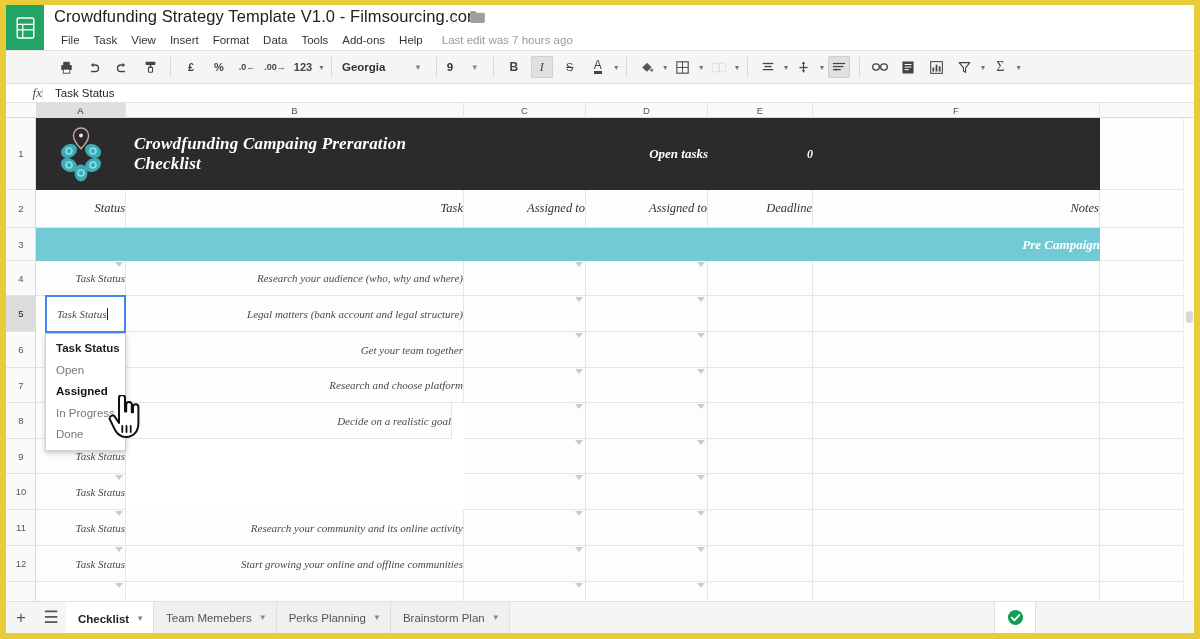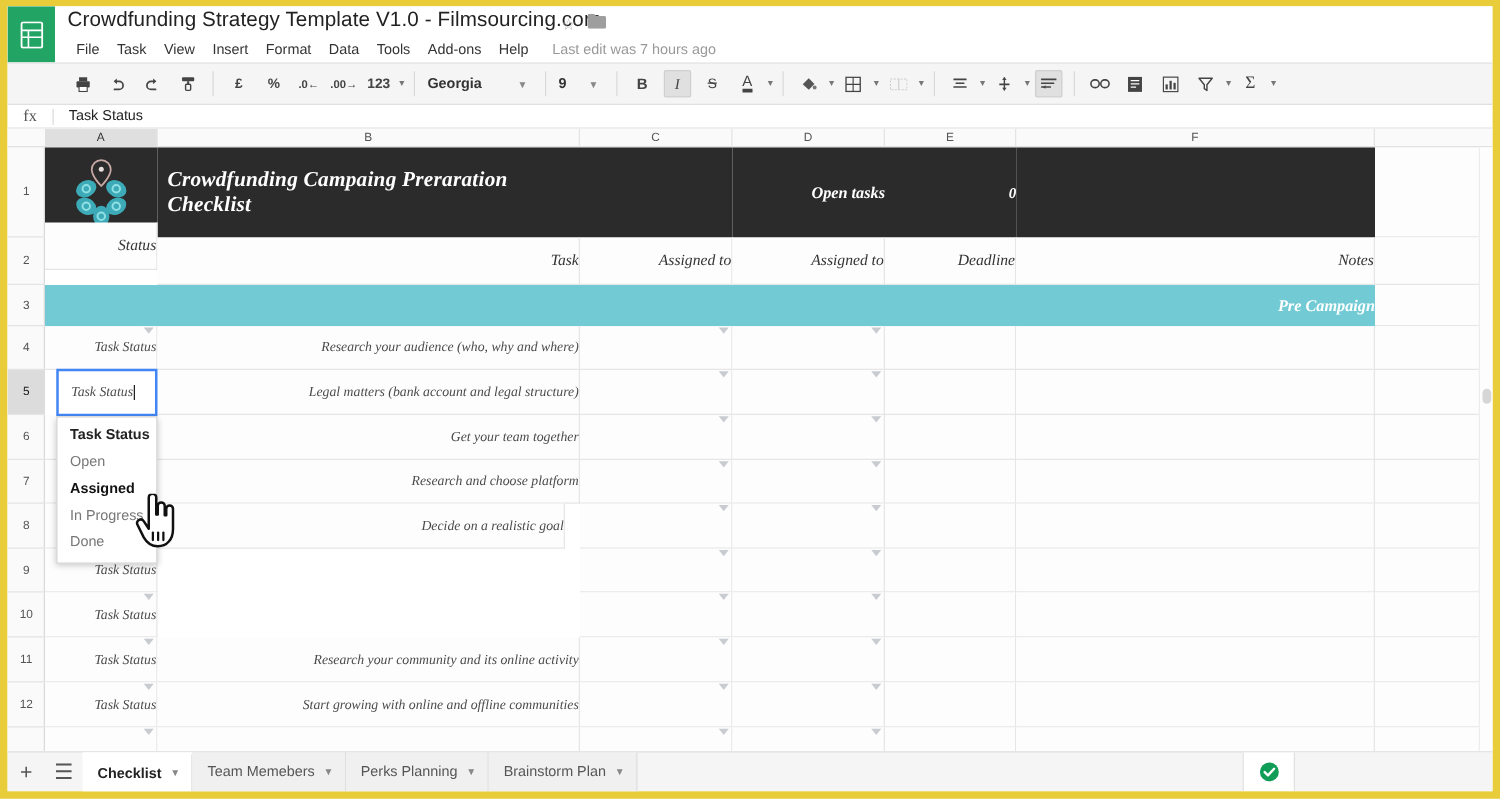--- a/index.html
+++ b/index.html
@@ -89,23 +89,23 @@
   }
   .dd-arrow { font-size: 8px; color: #888; margin: 0 8px 0 2px; }
 
   
   .formulabar {
     position: absolute; left: 0; top: 79px; width: 100%; height: 19px;
     background: #fff; border-bottom: 1px solid #e0e0e0;
     display: flex; align-items: center;
   }
   .fx {
-    width: 36px; text-align: center;
+    width: 36px; text-align: right;
     font-family: "Liberation Serif", serif;
-    font-size: 13px; color: #555;
+    font-style: italic; font-size: 13px; color: #555;
   }
   .fbar-sep { width: 1px; height: 13px; background: #dcdcdc; }
   .fbar-val { font-size: 11.5px; color: #222; padding-left: 12px; }
 
   
   .gridwrap {
     position: absolute; left: 0; top: 98px; right: 0; bottom: 32px;
     background: #fff; overflow: hidden;
   }
   .colhdr {
@@ -528,21 +528,21 @@
       <div class="cell dark" style="left:428px;top:0;width:122px;height:72px"></div>
       <div class="cell dark center" style="left:550px;top:0;width:122px;height:72px">
         <span class="opentasks">Open tasks</span>
       </div>
       <div class="cell dark center" style="left:672px;top:0;width:105px;height:72px">
         <span class="zerocount">0</span>
       </div>
       <div class="cell dark" style="left:777px;top:0;width:287px;height:72px"></div>
       <div class="cell blank" style="left:1064px;top:0;width:125px;height:72px;border-right:none"></div>
 
-      <div class="cell hdr center" style="left:0;top:60px;width:90px;height:38px">Status</div>
+      <div class="cell hdr center" style="left:0;top:72px;width:90px;height:38px">Status</div>
       <div class="cell hdr center" style="left:90px;top:72px;width:338px;height:38px">Task</div>
       <div class="cell hdr center" style="left:428px;top:72px;width:122px;height:38px">Assigned to</div>
       <div class="cell hdr center" style="left:550px;top:72px;width:122px;height:38px">Assigned to</div>
       <div class="cell hdr center" style="left:672px;top:72px;width:105px;height:38px">Deadline</div>
       <div class="cell hdr center" style="left:777px;top:72px;width:287px;height:38px">Notes</div>
       <div class="cell blank" style="left:1064px;top:72px;width:125px;height:38px;border-right:none"></div>
 
       <div class="cell teal center" style="left:0;top:110px;width:1064px;height:33px;border-bottom:none">
         <span>Pre Campaign</span>
       </div>
@@ -659,21 +659,21 @@
             <span class="dv-tri"></span>
           </div>
       <div class="cell" style="left:672px;top:392px;width:105px;height:36px"></div>
       <div class="cell" style="left:777px;top:392px;width:287px;height:36px"></div>
       <div class="cell blank" style="left:1064px;top:392px;width:125px;height:36px;border-right:none"></div>
 
       <div class="cell center" style="left:0;top:428px;width:90px;height:36px">
         <span>Task Status</span>
         <span class="dv-tri"></span>
       </div>
-      <div class="cell center" style="left:90px;top:428px;width:338px;height:36px">Start growing with online and offline communities</div>
+      <div class="cell center" style="left:90px;top:428px;width:338px;height:36px">Start growing your online and offline communities</div>
       <div class="cell" style="left:428px;top:428px;width:122px;height:36px">
             <span class="dv-tri"></span>
           </div>
       <div class="cell" style="left:550px;top:428px;width:122px;height:36px">
             <span class="dv-tri"></span>
           </div>
       <div class="cell" style="left:672px;top:428px;width:105px;height:36px"></div>
       <div class="cell" style="left:777px;top:428px;width:287px;height:36px"></div>
       <div class="cell blank" style="left:1064px;top:428px;width:125px;height:36px;border-right:none"></div>
 

